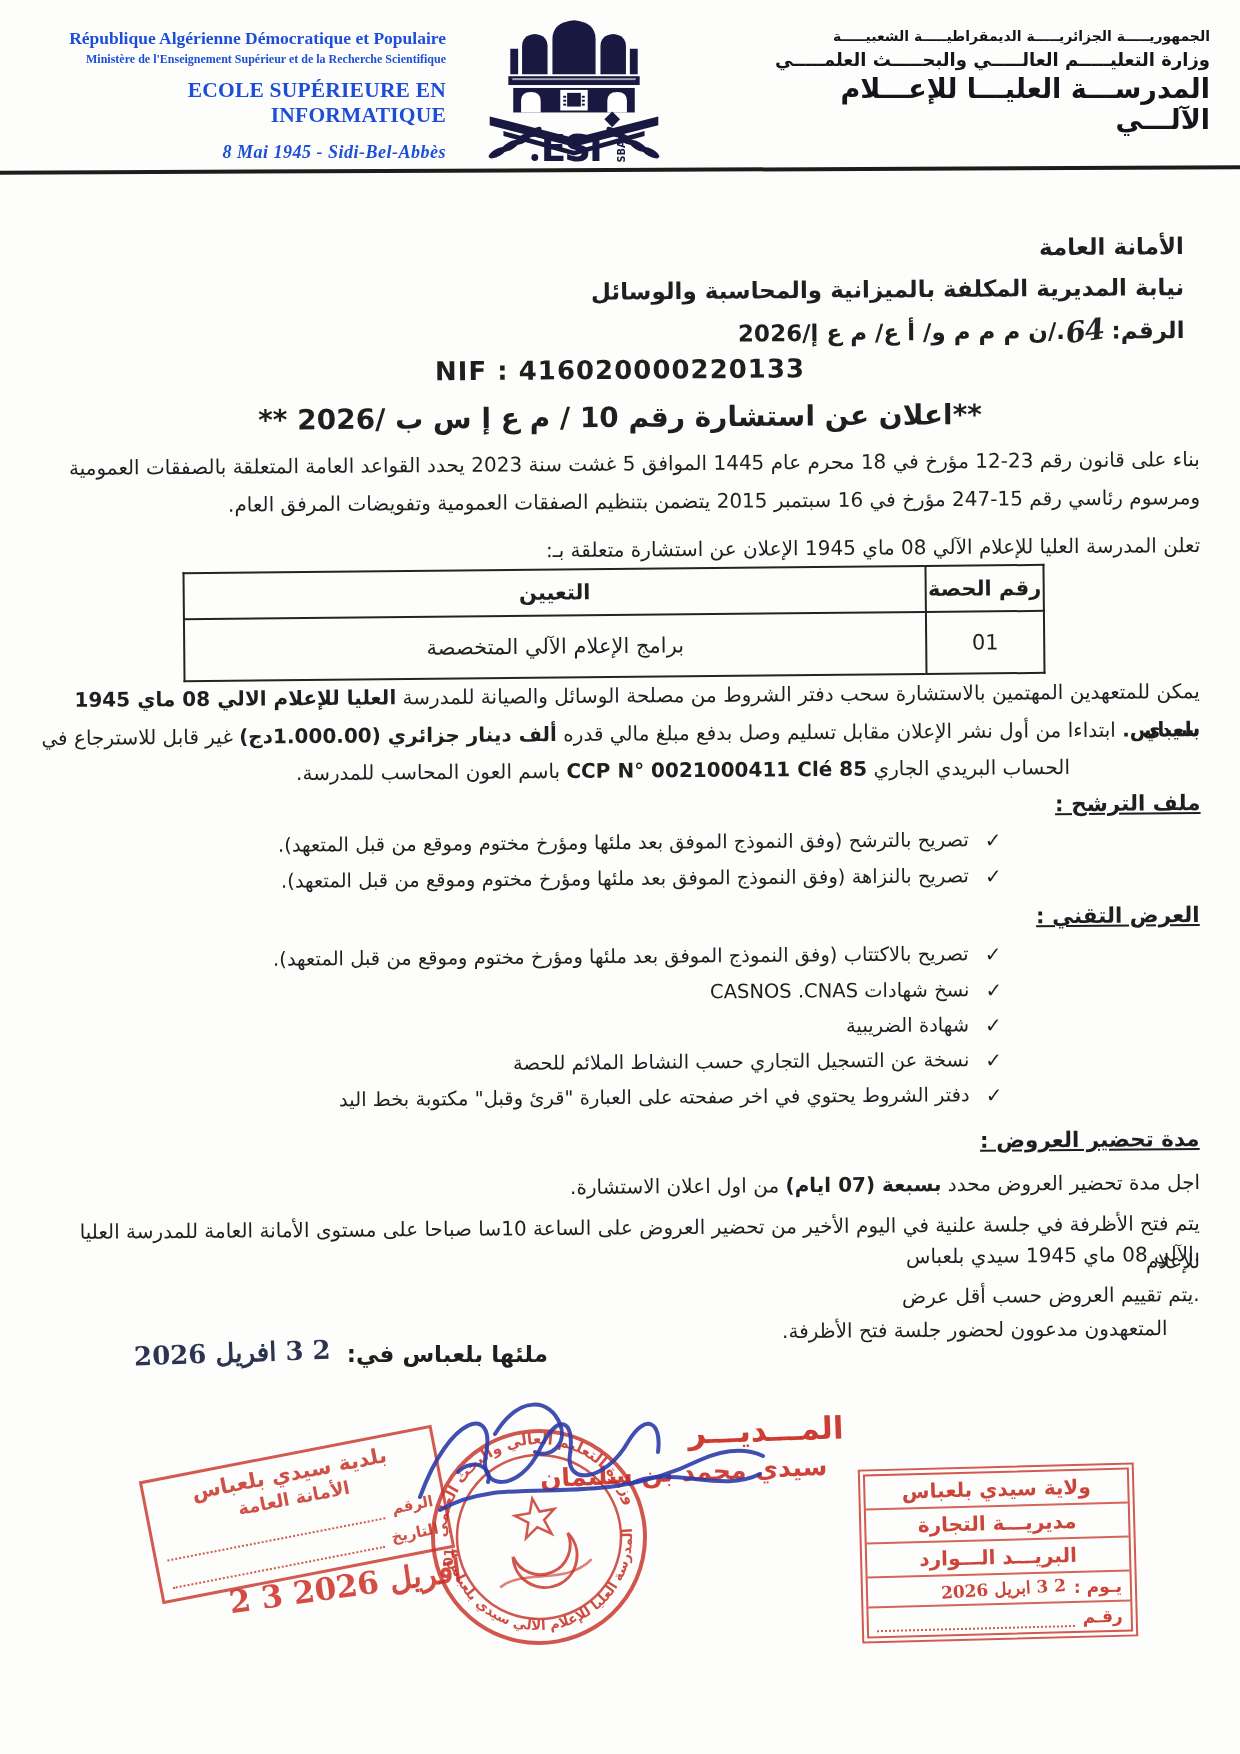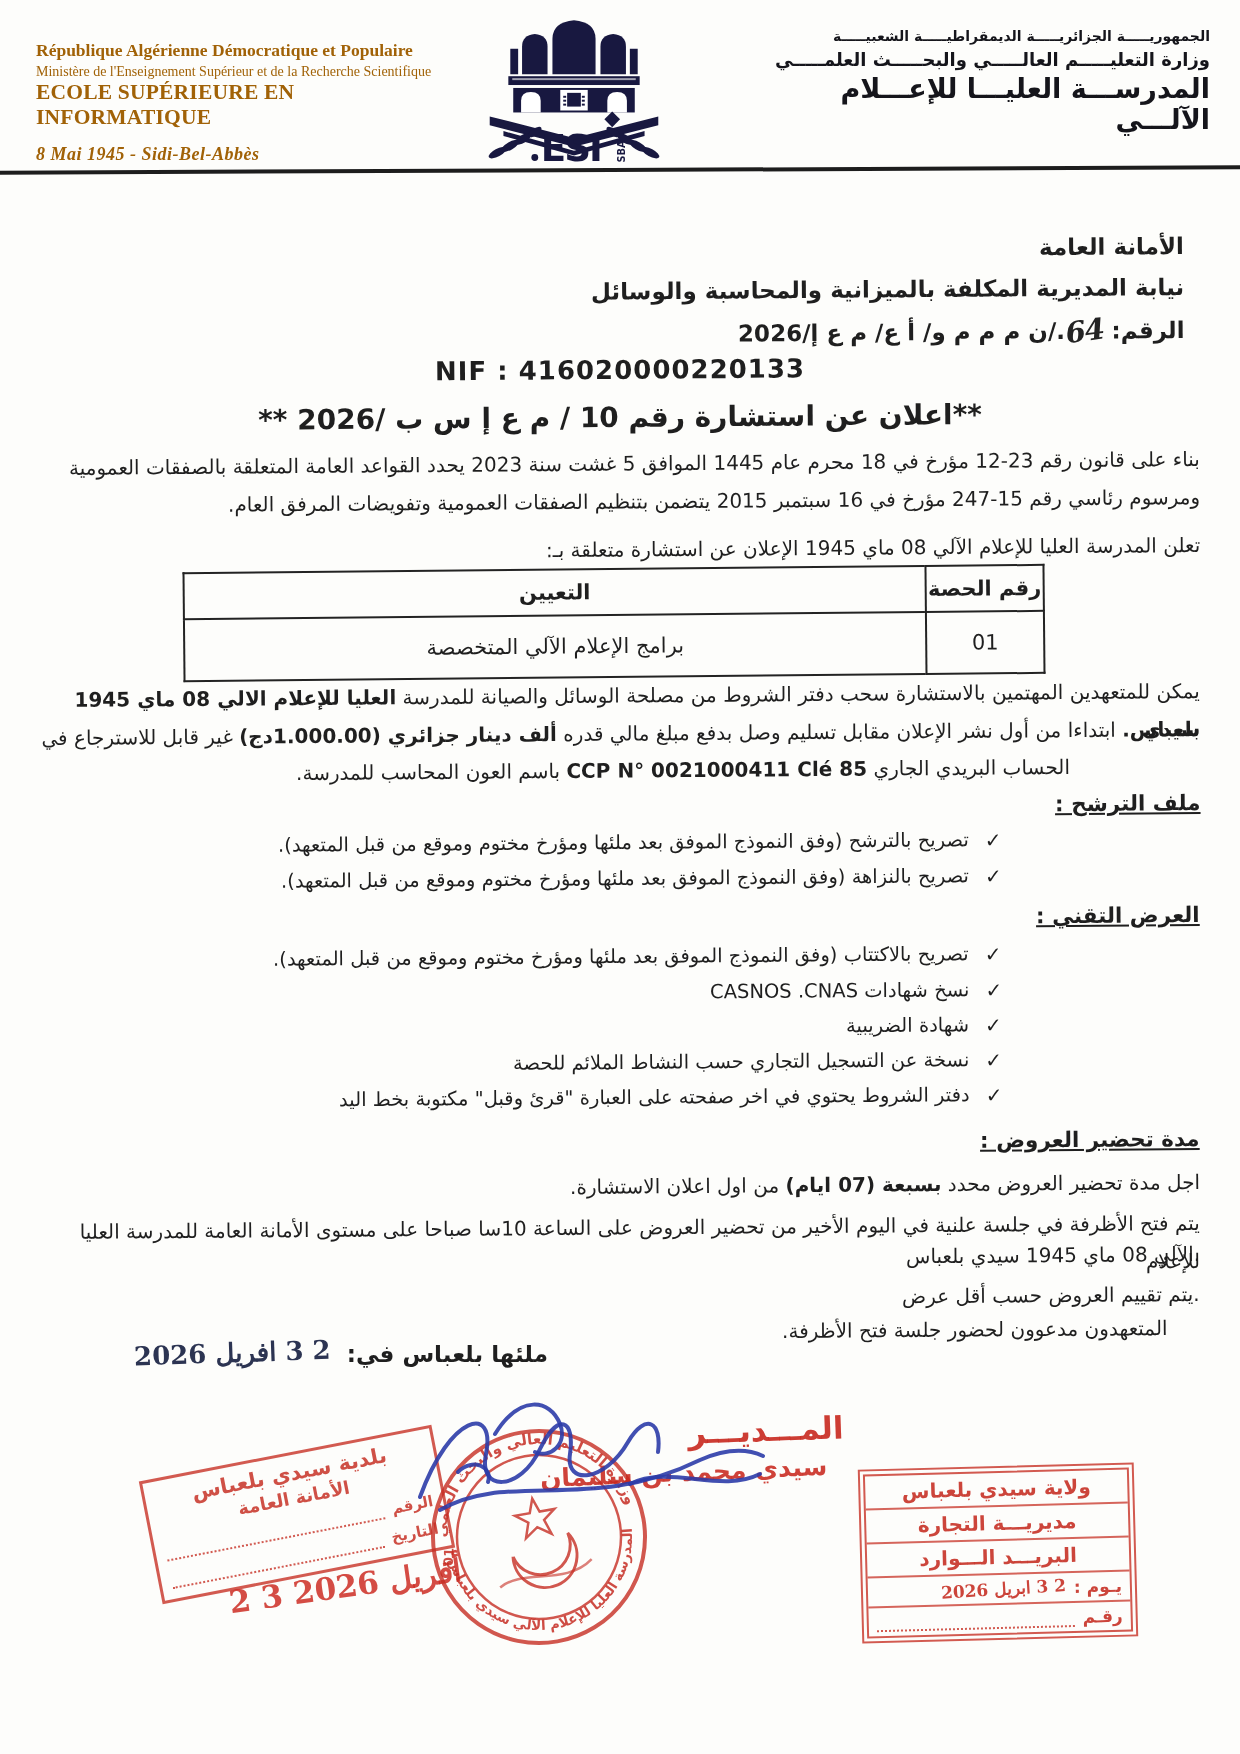--- a/index.html
+++ b/index.html
@@ -1,24 +1,24 @@
 <!DOCTYPE html>
 <html lang="ar"><head>
 <meta charset="utf-8">
 <style>
   html,body{margin:0;padding:0;background:#ffffff;}
   .page{position:relative;width:1240px;height:1754px;background:#fdfdfb;overflow:hidden;
         font-family:"DejaVu Sans",sans-serif;color:#1f1f1f;}
   .abs{position:absolute;}
   .skew{transform:rotate(-0.45deg);transform-origin:right center;}
   
-  .hdr-left{left:36px;top:40px;width:410px;font-family:"Liberation Serif",serif;color:#a16207;}
+  .hdr-left{left:36px;top:28px;width:410px;font-family:"Liberation Serif",serif;color:#1d4ed8;text-align:right;}
   .fl1{font-size:17.5px;font-weight:700;}
-  .fl2{font-size:14px;font-weight:400;margin-top:3px;}
-  .fl3{font-size:21.5px;font-weight:700;letter-spacing:.2px;margin-top:0;}
+  .fl2{font-size:12px;font-weight:700;margin-top:3px;}
+  .fl3{font-size:21.5px;font-weight:700;letter-spacing:.2px;margin-top:11px;}
   .fl4{font-size:18px;font-weight:700;margin-top:14px;letter-spacing:.5px;font-style:italic;}
   .hdr-right{right:30px;top:28px;width:470px;direction:rtl;text-align:right;font-weight:700;color:#15151b;}
   .al1{font-size:14px;}
   .al2{font-size:18px;margin-top:5px;}
   .al3{font-size:27px;margin-top:3px;}
   .al4{font-size:17px;margin-top:3px;}
   .rule{left:0;top:168px;width:1240px;height:4px;background:#1d1d1d;transform:rotate(-0.25deg);}
   
   .admin{right:56px;top:226px;direction:rtl;text-align:right;font-size:23px;font-weight:700;line-height:41px;}
   .hand{display:inline-block;font-family:"DejaVu Serif",serif;font-style:italic;font-size:29px;

